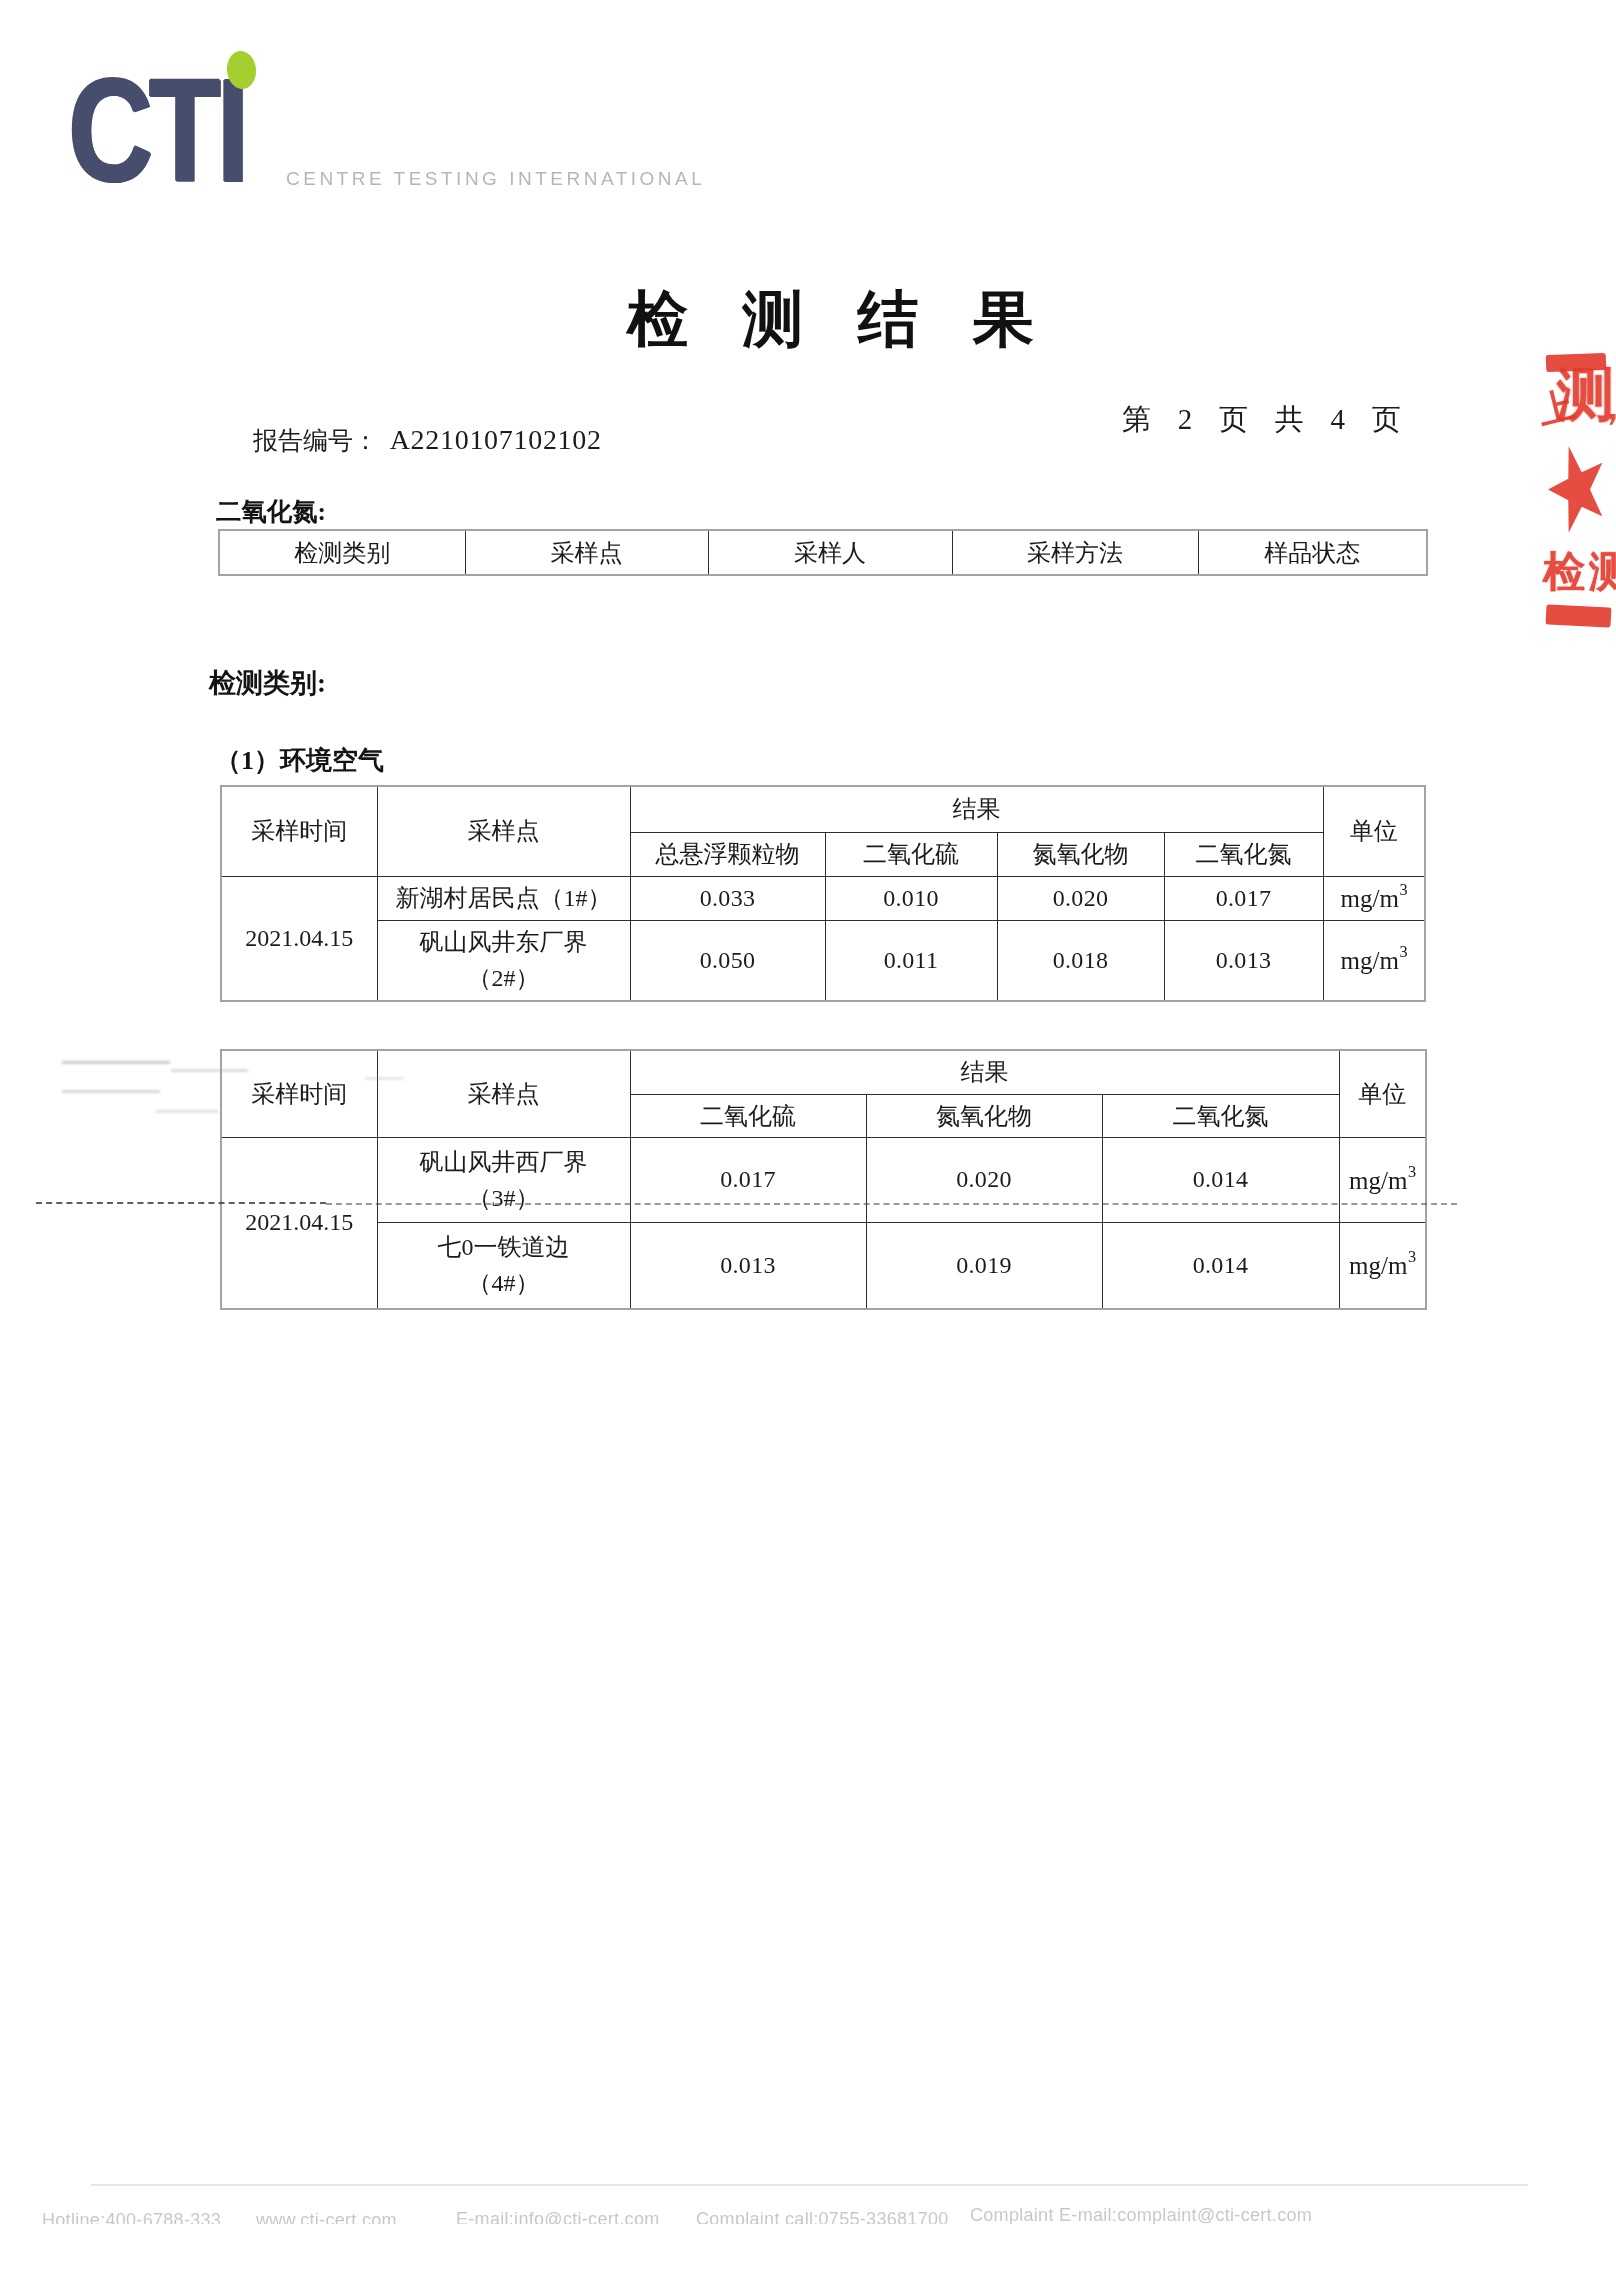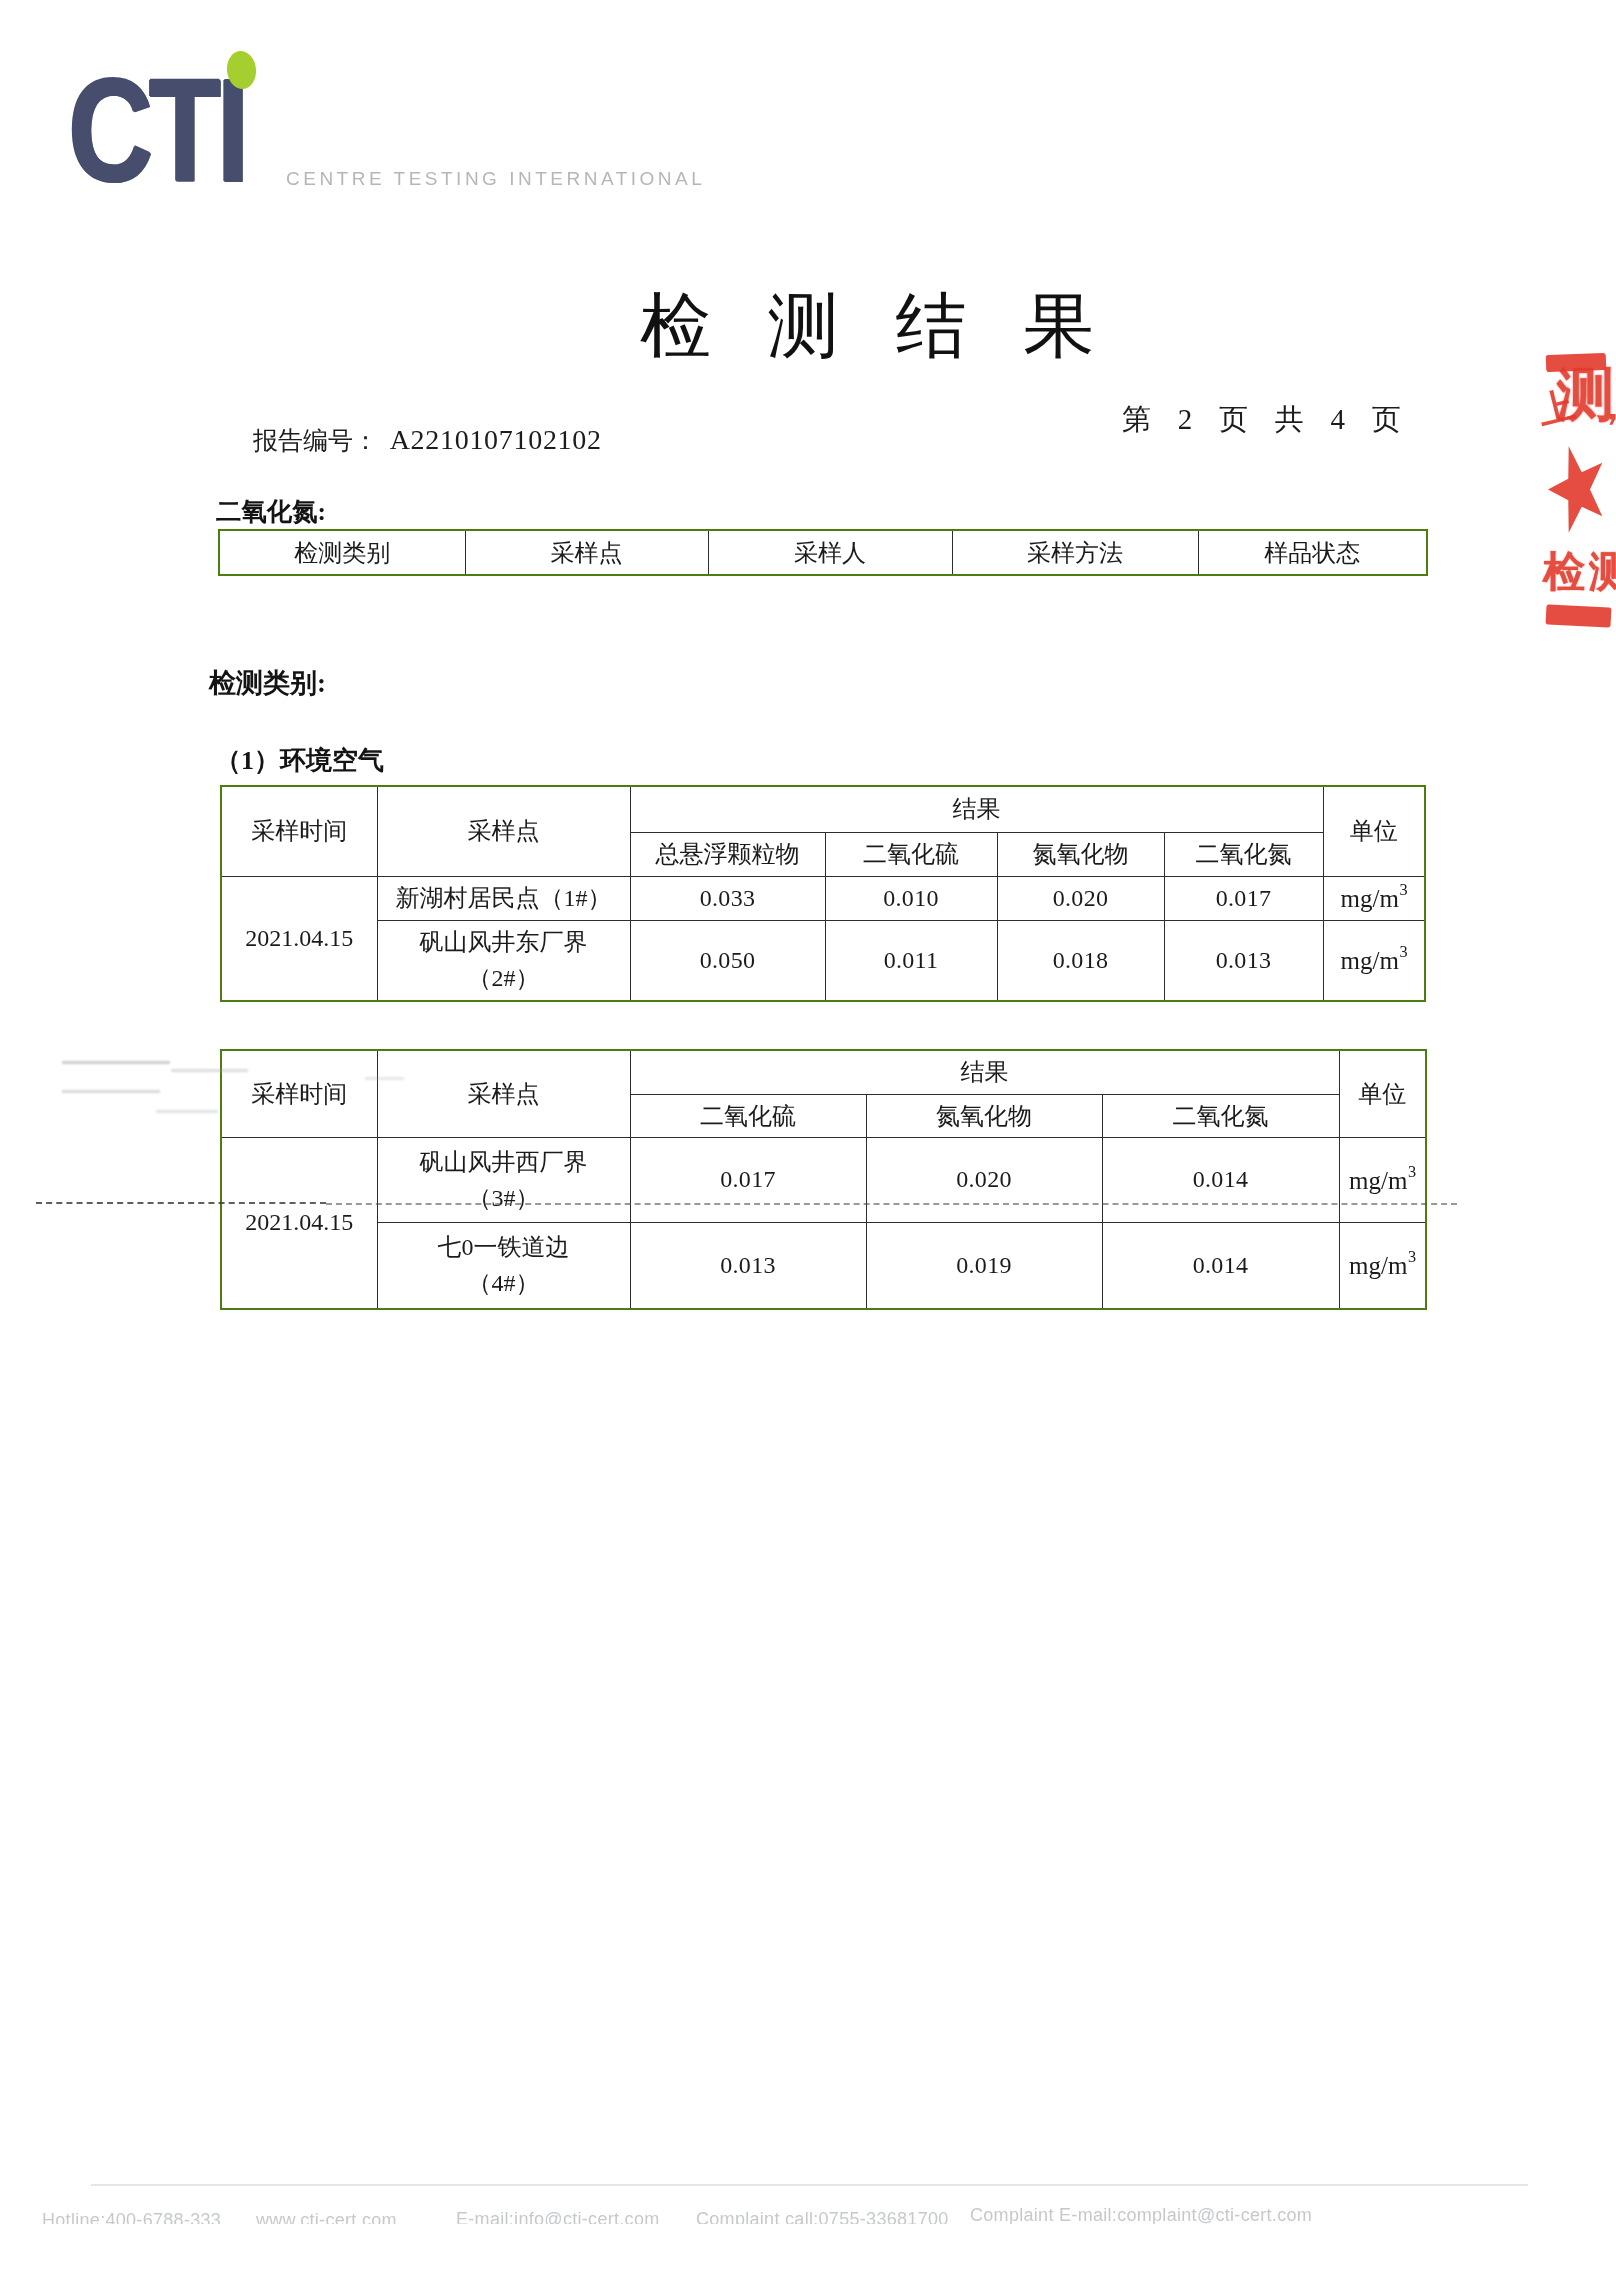--- a/index.html
+++ b/index.html
@@ -33,41 +33,41 @@
     letter-spacing:7.2px;color:#9c9ea1;
   }
   .logo-en{
     left:286px;top:168px;
     font-family:"Liberation Sans","DejaVu Sans",sans-serif;
     font-weight:500;font-size:19px;letter-spacing:3.5px;color:#b4b7b9;
   }
 
   
   .doc-title{
-    left:640px;top:279px;
-    font-size:71px;font-weight:400;letter-spacing:19.5px;color:#111;
+    left:627px;top:279px;
+    font-size:61px;font-weight:700;letter-spacing:19.5px;color:#111;
     white-space:nowrap;
   }
   .report-line-left{left:215px;top:424px;display:flex;align-items:baseline;}
   .report-label{font-size:25px;color:#1c1c1c;margin-left:38px;}
   .report-number{font-size:28px;margin-left:11.7px;letter-spacing:0.7px;}
   .report-line-right{
     left:1122px;top:400px;font-size:29px;word-spacing:19.5px;white-space:nowrap;text-align:right;
   }
 
   
   .h-bold{font-weight:700;color:#141414;}
   .h-sample{left:216px;top:495px;font-size:25.4px;}
   .h-results{left:209px;top:665px;font-size:27px;}
   .h-sub{left:215px;top:743px;font-size:26px;}
 
   
   table.doc-table{
     position:absolute;border-collapse:collapse;table-layout:fixed;
-    border:2px solid #4d7c0f;
+    border:2px solid #a3a3a3;
   }
   table.doc-table td{
     border:1.3px solid #2d2d2d;
     text-align:center;vertical-align:middle;
     padding:0;font-size:24px;color:#1b1b1b;
     overflow:hidden;
   }
   td.sep-bottom{border-bottom:2px solid #2d2d2d;}
   td.num{font-size:25.4px;letter-spacing:0.3px;}
   td.time-cell{font-size:26px;}

